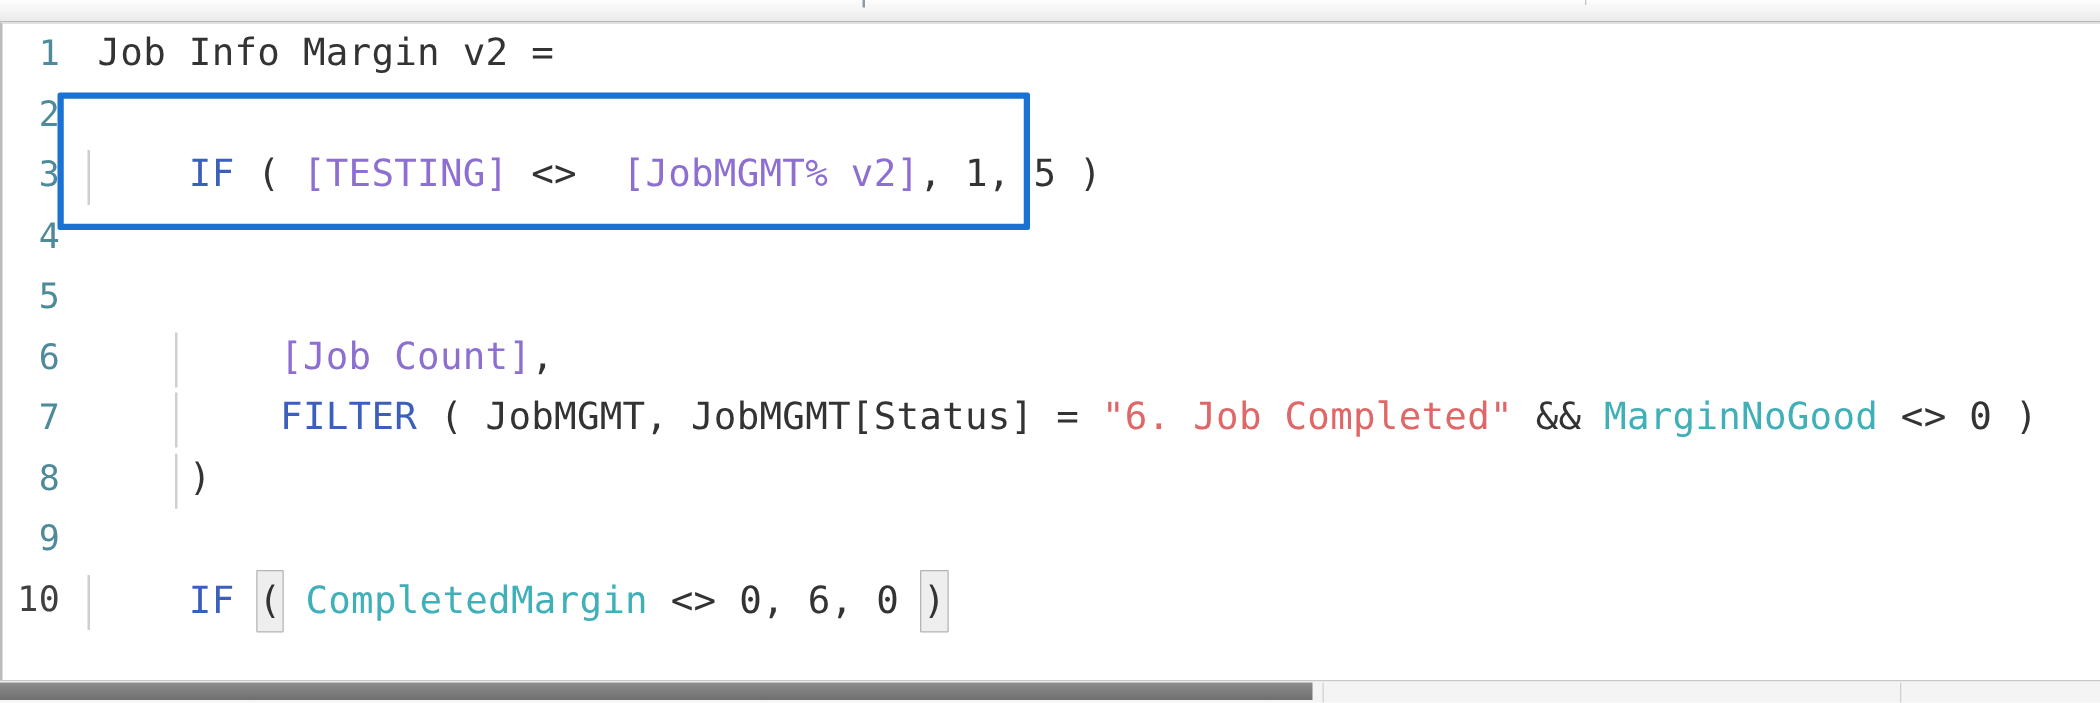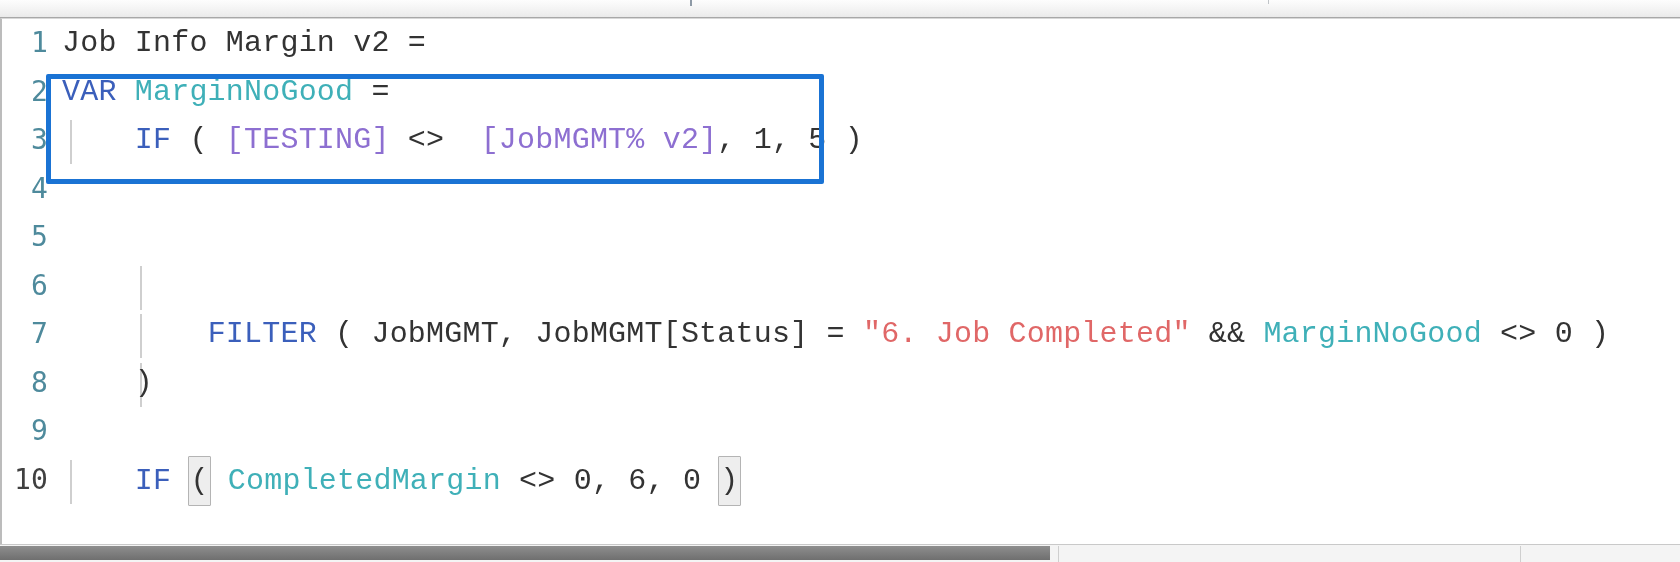--- a/index.html
+++ b/index.html
@@ -80,23 +80,22 @@
     width: 46px;
     text-align: right;
     color: #4e8a9c;
     font-size: 28px;
     font-family: "DejaVu Sans Mono", "Liberation Mono", monospace;
   }
   .gutter.wide { color: #404040; }
 
   .code {
     position: absolute;
-    left: 60px; top: 0;
+    left: 76px; top: 0;
     white-space: pre;
-    font-family: Liberation Mono, monospace;
   }
 
   
   .kw      { color: #3b5fbb; }   
   .var     { color: #3fb0b8; }   
   .meas    { color: #8d6fd1; }   
   .str     { color: #e06767; }   
   .plain   { color: #333333; }
 
   
@@ -162,25 +161,25 @@
 
   <div class="top-chrome">
     <div class="top-tick t1"></div>
     <div class="top-tick t2"></div>
     <div class="top-chrome-rule"></div>
   </div>
 
   <div class="editor">
     <div class="code-area" id="code-area">
         <div class="line"><div class="gutter">1</div><div class="code"><span class="plain">Job Info Margin v2 =</span></div></div>
-        <div class="line"><div class="gutter">2</div><div class="code"><span class="kw">VAR</span><span class="plain"> </span><span class="var">MarginNoGood</span><span class="plain"> =</span></div></div>
+        <div class="line"><div class="gutter">2</div></div>
         <div class="line"><div class="gutter">3</div><div class="indent-guide" style="left: 68px;"></div><div class="code"><span class="plain">    </span><span class="kw">IF</span><span class="plain"> ( </span><span class="meas">[TESTING]</span><span class="plain"> &lt;&gt;  </span><span class="meas">[JobMGMT% v2]</span><span class="plain">, 1, 5 )</span></div></div>
         <div class="line"><div class="gutter">4</div></div>
         <div class="line"><div class="gutter">5</div></div>
-        <div class="line"><div class="gutter">6</div><div class="indent-guide" style="left: 138px;"></div></div>
+        <div class="line"><div class="gutter">6</div><div class="indent-guide" style="left: 138px;"></div><div class="code"><span class="plain">        </span><span class="meas">[Job Count]</span><span class="plain">,</span></div></div>
         <div class="line"><div class="gutter">7</div><div class="indent-guide" style="left: 138px;"></div><div class="code"><span class="plain">        </span><span class="kw">FILTER</span><span class="plain"> ( JobMGMT, JobMGMT[Status] = </span><span class="str">"6. Job Completed"</span><span class="plain"> &amp;&amp; </span><span class="var">MarginNoGood</span><span class="plain"> &lt;&gt; 0 )</span></div></div>
         <div class="line"><div class="gutter">8</div><div class="indent-guide" style="left: 138px;"></div><div class="code"><span class="plain">    )</span></div></div>
         <div class="line"><div class="gutter">9</div></div>
         <div class="line"><div class="gutter wide">10</div><div class="indent-guide" style="left: 68px;"></div><div class="code"><span class="plain">    </span><span class="kw">IF</span><span class="plain"> </span><span class="plain bracket-hl">(</span><span class="plain"> </span><span class="var">CompletedMargin</span><span class="plain"> &lt;&gt; 0, 6, 0 </span><span class="plain bracket-hl">)</span></div></div>
       </div>
     <div class="annot-box" id="annot-box" style="left: 44px; top: 55px; width: 778px; height: 110px; border-color: rgb(26, 115, 212);"></div>
   </div>
 
   <div class="hscroll-track"></div>
   <div class="hscroll-thumb" id="hscroll-thumb" style="width: 1050px;"></div>

